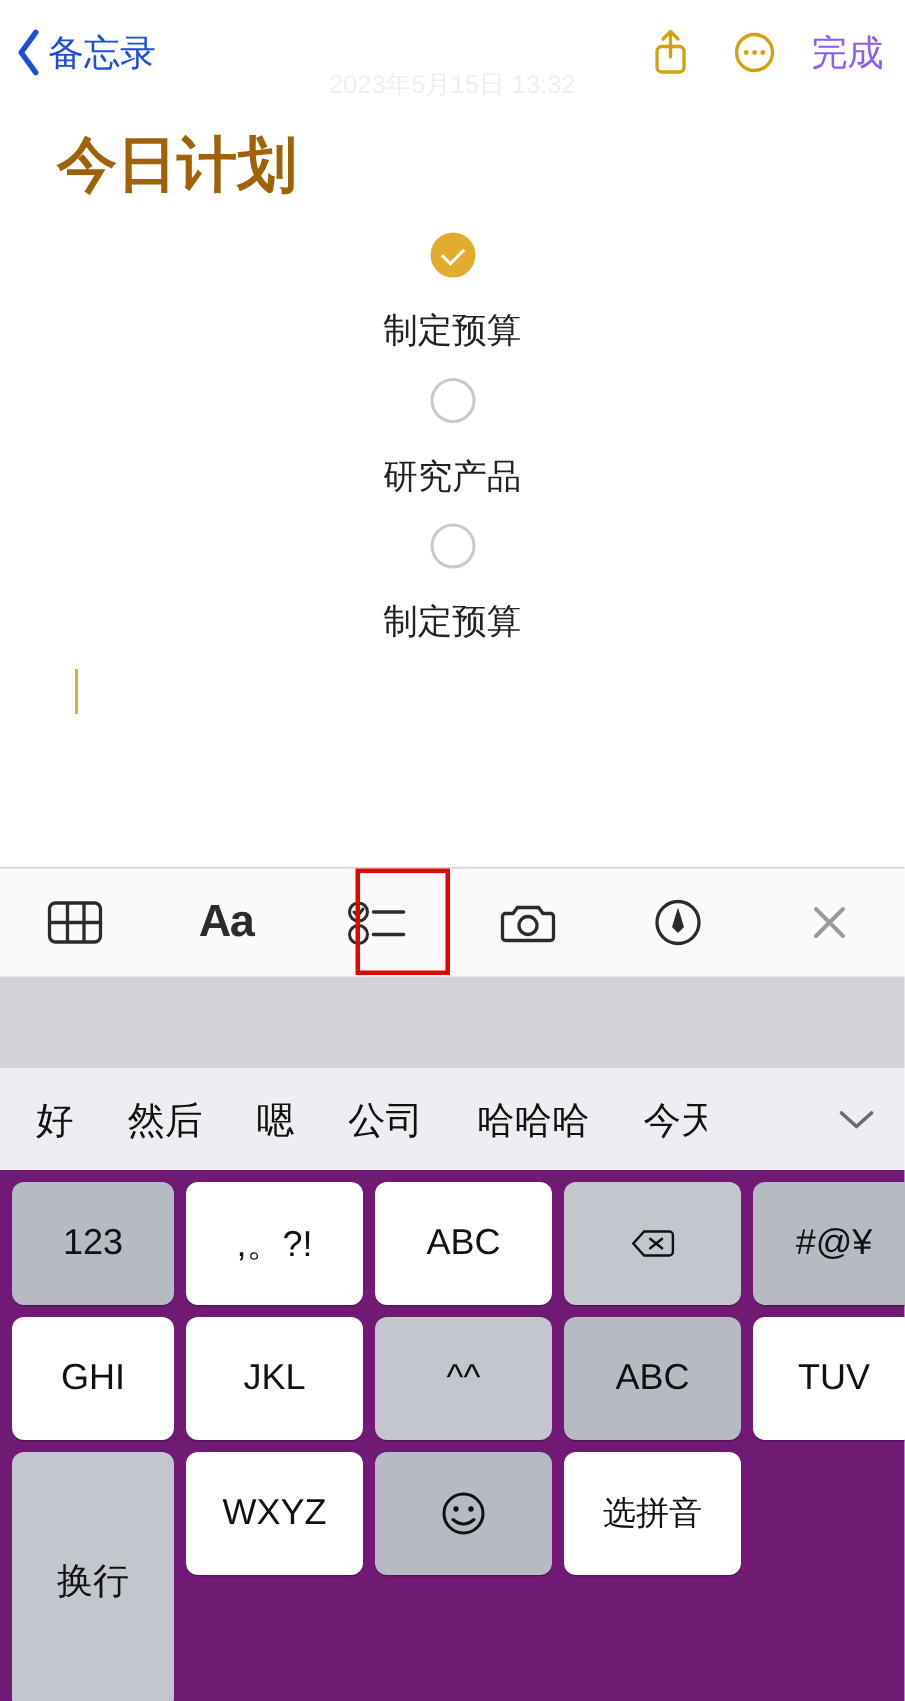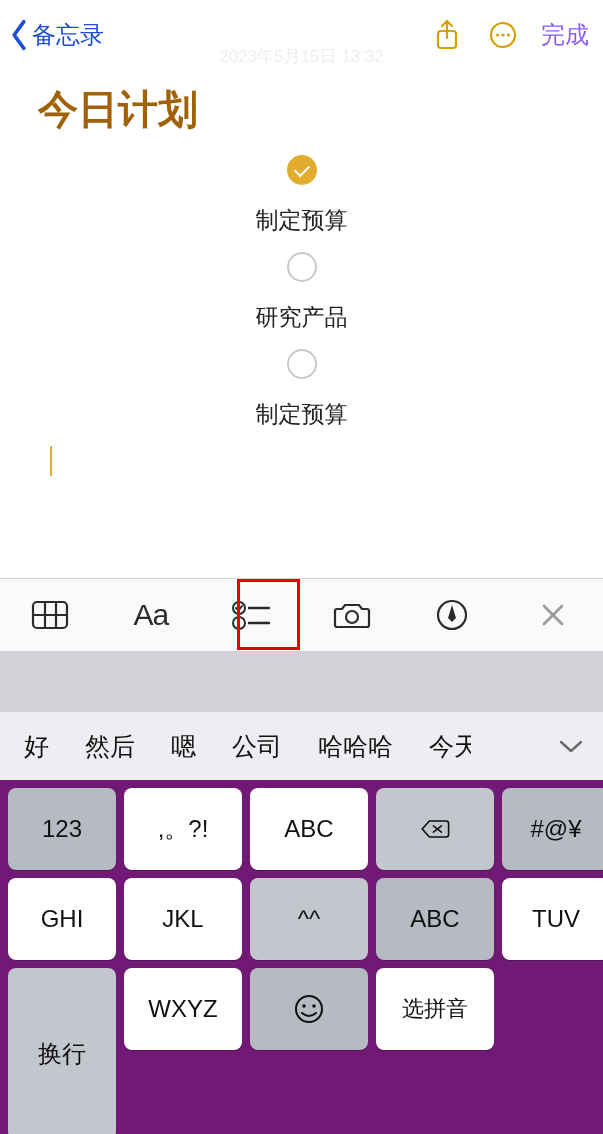--- a/index.html
+++ b/index.html
@@ -90,21 +90,21 @@
     display: flex;
     align-items: center;
   }
   .fmt-item {
     flex: 1;
     display: flex; align-items: center; justify-content: center;
     color: #2b2b2b;
     height: 100%;
   }
   .fmt-item.close { color: #9a9a9a; }
-  .fmt-aa { font-size: 30px; font-weight: 400; letter-spacing: -1px; }
+  .fmt-aa { font-size: 30px; font-weight: 700; letter-spacing: -1px; }
   .highlight-box {
     position: absolute;
     top: 579px;
     left: 237px;
     width: 63px;
     height: 71px;
     border: 3px solid #e10600;
     pointer-events: none;
   }
 

